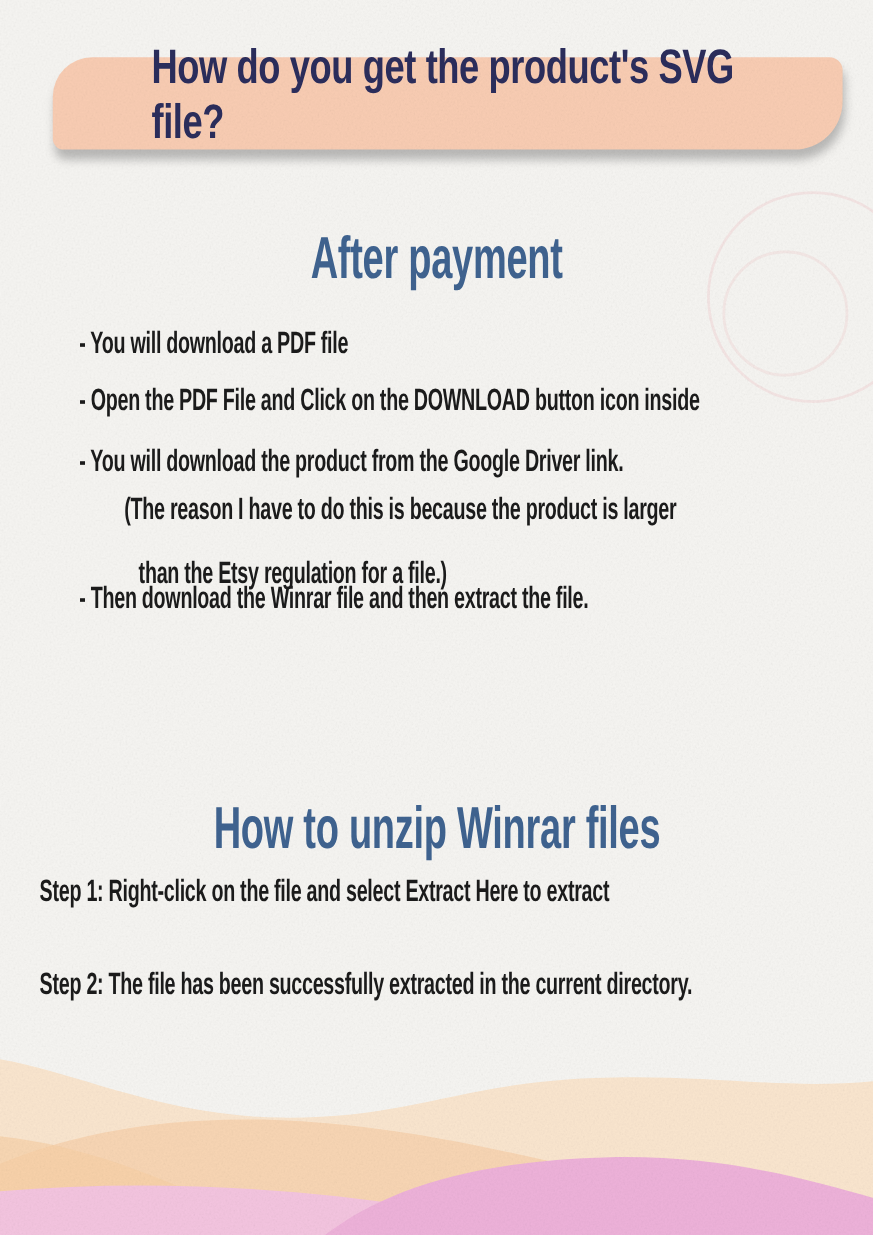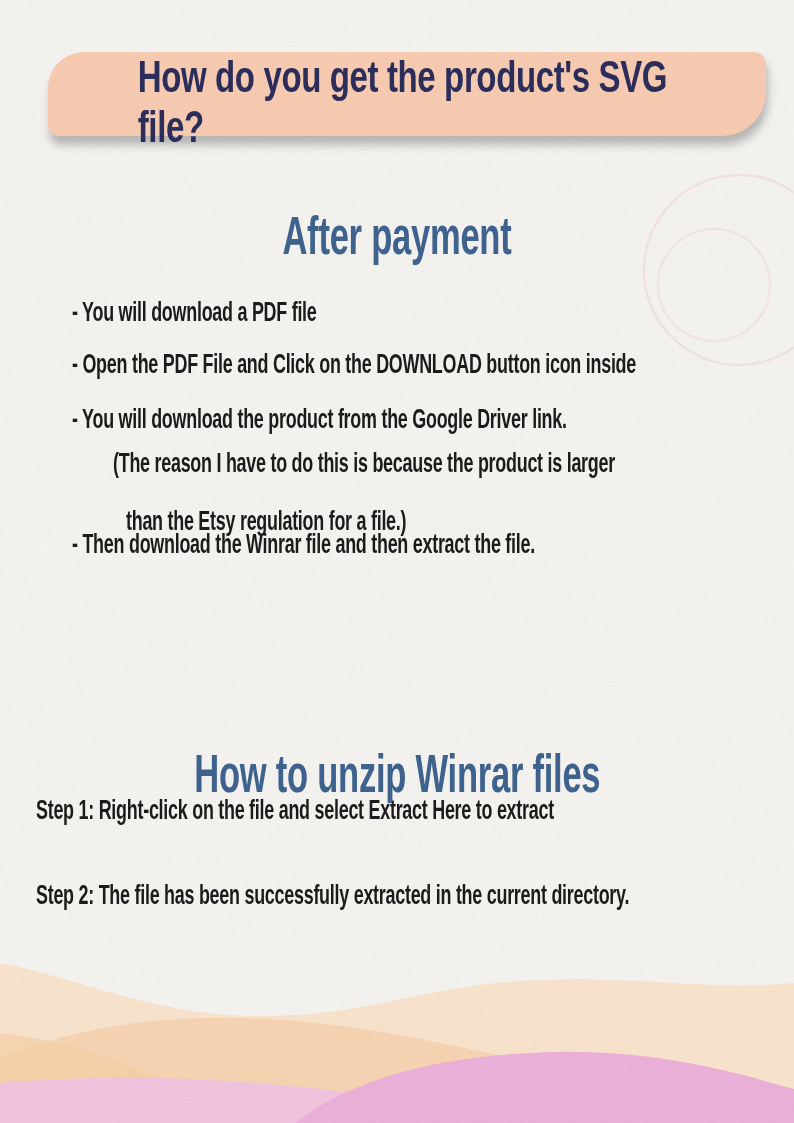--- a/index.html
+++ b/index.html
@@ -23,21 +23,21 @@
   .cond-center { transform-origin: center center; }
 
   
   .banner {
     position: absolute;
     left: 48px; top: 52px;
     width: 718px; height: 84px;
     background: #f9cdb3;
     border-radius: 36px 12px 44px 10px;
     box-shadow: 2px 9px 9px rgba(110,110,110,0.45);
-    display: flex; align-items: flex-start; justify-content: center;
+    display: flex; align-items: flex-end; justify-content: center;
     z-index: 3;
   }
   .banner-title {
     font-size: 44px;
     font-weight: 700;
     color: #2b2d5c;
     transform: scaleX(0.75);
     letter-spacing: -0.5px;
   }
 
@@ -46,21 +46,21 @@
     position: absolute;
     left: 0; width: 100%;
     text-align: center;
     color: #3f6390;
     font-size: 54px;
     font-weight: 700;
     z-index: 3;
   }
   .heading .cond { transform: scaleX(0.64); transform-origin: center center; }
   #heading-payment { top: 204px; }
-  #heading-unzip  { top: 742px; text-decoration: underline; }
+  #heading-unzip  { top: 722px; text-decoration: underline; }
 
   
   .line {
     position: absolute;
     color: #1b1b1b;
     font-size: 28px;
     font-weight: 700;
     line-height: 1.05;
     z-index: 3;
   }

